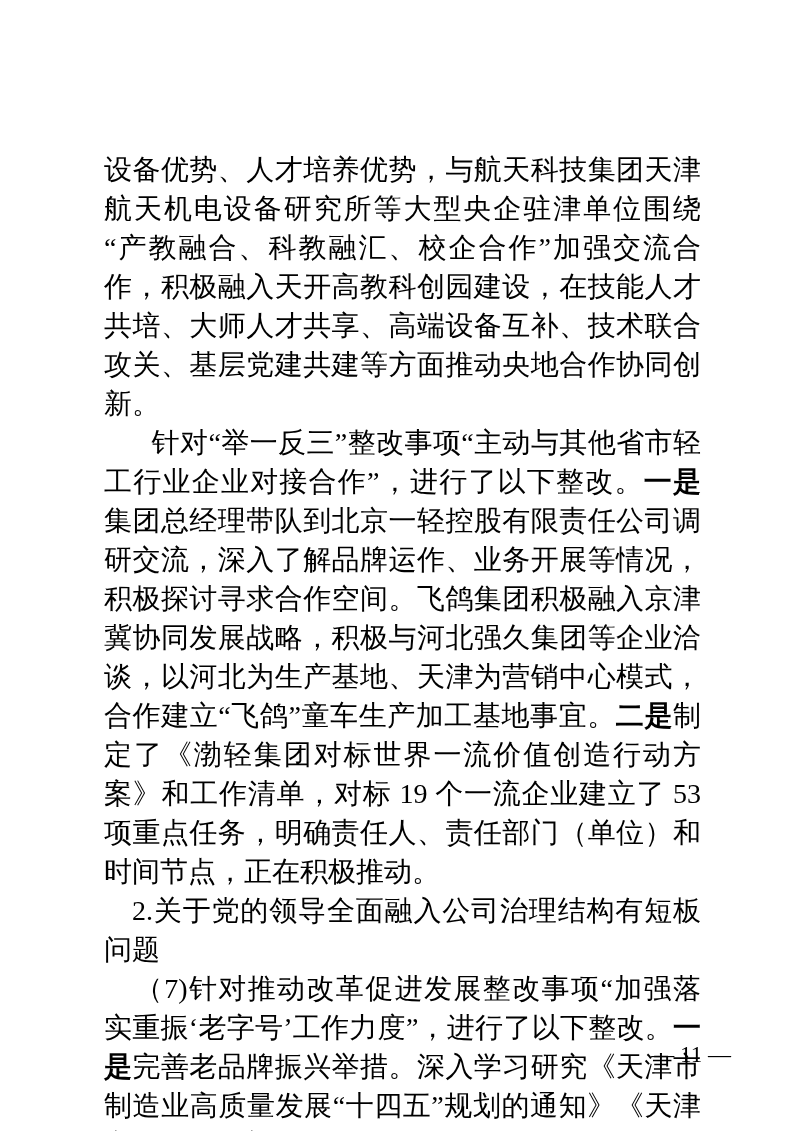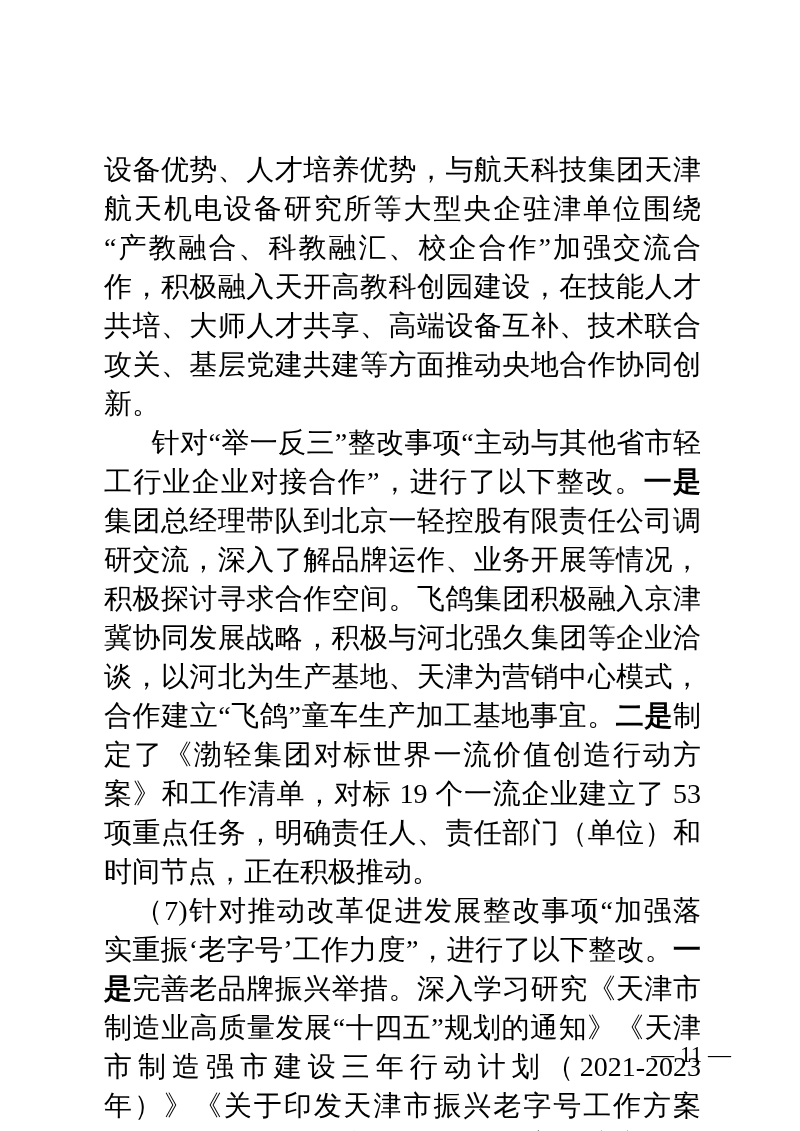--- a/index.html
+++ b/index.html
@@ -48,20 +48,21 @@
 </head>
 <body>
 
 <div class="page" style="background: rgb(255, 255, 255); color: rgb(0, 0, 0); padding-left: 32px;">
   <main class="body-text">
 
     <p class="para no-indent"><span class="run">设备优势、人才培养优势，与航天科技集团天津航天机电设备研究所等大型央企驻津单位围绕“产教融合、科教融汇、校企合作”加强交流合作，积极融入天开高教科创园建设，在技能人才共培、大师人才共享、高端设备互补、技术联合攻关、基层党建共建等方面推动央地合作协同创新。</span></p>
 
     <p class="para indent-body"><span class="run">针对“举一反三”整改事项“主动与其他省市轻工行业企业对接合作”，进行了以下整改。</span><span class="run bold">一是</span><span class="run">集团总经理带队到北京一轻控股有限责任公司调研交流，深入了解品牌运作、业务开展等情况，积极探讨寻求合作空间。飞鸽集团积极融入京津冀协同发展战略，积极与河北强久集团等企业洽谈，以河北为生产基地、天津为营销中心模式，合作建立“飞鸽”童车生产加工基地事宜。</span><span class="run bold">二是</span><span class="run">制定了《渤轻集团对标世界一流价值创造行动方案》和工作清单，对标 19 个一流企业建立了 53 项重点任务，明确责任人、责任部门（单位）和时间节点，正在积极推动。</span></p>
 
+    <p class="para indent-heading"><span class="run">2.关于党的领导全面融入公司治理结构有短板问题</span></p>
 
     <p class="para indent-sub"><span class="run">（7)针对推动改革促进发展整改事项“加强落实重振‘老字号’工作力度”，进行了以下整改。</span><span class="run bold">一是</span><span class="run">完善老品牌振兴举措。深入学习研究《天津市制造业高质量发展“十四五”规划的通知》《天津市制造强市建设三年行动计划（2021-2023 年）》《关于印发天津市振兴老字号工作方案（2018-2020 年）的通知》《天津市轻纺产业链工作方案》</span></p>
 
   </main>
 
   <footer class="page-footer">
     <span class="page-number">— 11 —</span>
   </footer>
 </div>
 

